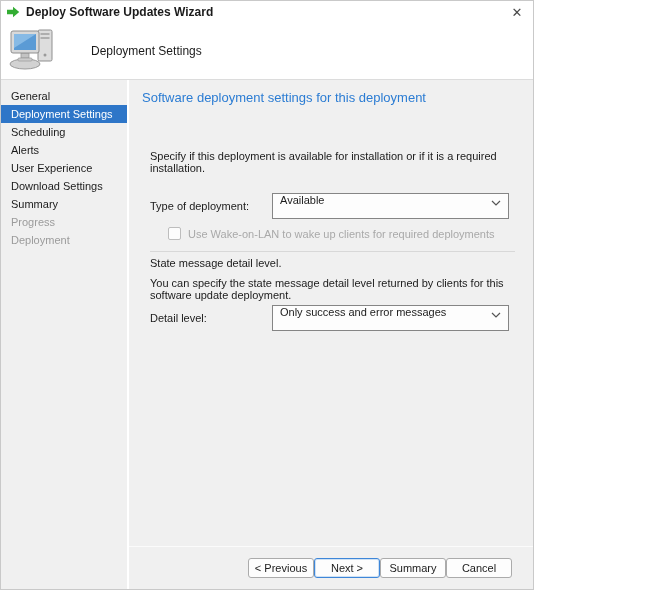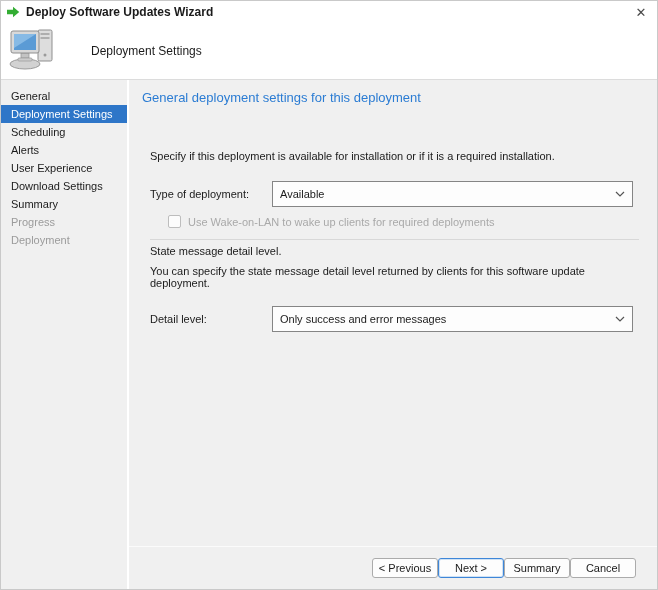--- a/index.html
+++ b/index.html
@@ -3,21 +3,21 @@
 <meta charset="utf-8">
 <style>
   * { box-sizing: border-box; }
   html, body { margin: 0; padding: 0; }
   body {
     width: 658px; height: 590px;
     font-family: "Liberation Sans", sans-serif;
     background: #ffffff;
   }
   .window {
-    width: 658px; height: 590px;
+    width: 534px; height: 590px;
     border: 1px solid #c9c9c9;
     background: #404040;
     display: flex; flex-direction: column;
     position: relative;
     overflow: hidden;
   }
   
   .titlebar {
     flex: 0 0 22px; height: 22px;
     background: #ffffff;
@@ -59,27 +59,27 @@
     padding-left: 10px;
     font-size: 11px; color: #1b1b1b;
     white-space: nowrap; overflow: hidden;
   }
   .nav-item.selected { background: #2e76c8; color: #ffffff; }
   .nav-item.disabled { color: #9b9b9b; }
   .content { flex: 1 1 auto; display: flex; flex-direction: column; min-height: 0; }
   .page-heading { margin: 10px 24px 0 13px; font-size: 13px; color: #2b7cd3; }
   .intro { margin: 45px 24px 0 21px; font-size: 11px; color: #1b1b1b; }
   .form-row { display: flex; align-items: center; margin: 19px 24px 0 21px; }
-  .form-row.second { margin-top: 17px; }
+  .form-row.second { margin-top: 4px; }
   .form-label { flex: 0 0 122px; width: 122px; font-size: 11px; color: #1b1b1b; }
   .combo {
     flex: 1 1 auto; height: 20px;
     background: #fdfdfd;
     border: 1px solid #858585;
-    display: flex; align-items: center;
+    display: flex; align-items: flex-end;
     padding: 12px 7px;
   }
   .combo-value { flex: 1 1 auto; font-size: 11px; color: #1b1b1b; white-space: nowrap; overflow: hidden; }
   .combo-chevron { flex: 0 0 auto; display: flex; align-items: center; }
   .checkbox-row { display: flex; align-items: center; margin: 8px 24px 0 39px; }
   .checkbox {
     width: 13px; height: 13px;
     border: 1px solid #bdbdbd; border-radius: 2px;
     background: #fcfcfc;
     flex: 0 0 auto;
@@ -151,21 +151,21 @@
       <div class="nav-item">Scheduling</div>
       <div class="nav-item">Alerts</div>
       <div class="nav-item">User Experience</div>
       <div class="nav-item">Download Settings</div>
       <div class="nav-item">Summary</div>
       <div class="nav-item disabled">Progress</div>
       <div class="nav-item disabled">Deployment</div>
     </div>
 
     <div class="content">
-      <div class="page-heading">General deployment settings for this deployment</div>
+      <div class="page-heading">Software deployment settings for this deployment</div>
 
       <div class="intro">Specify if this deployment is available for installation or if it is a required installation.</div>
 
       <div class="form-row">
         <span class="form-label">Type of deployment:</span>
         <div class="combo">
           <span class="combo-value">Available</span>
           <span class="combo-chevron">
             <svg width="10" height="6" viewBox="0 0 10 6">
               <polyline points="1,1 5,5 9,1" fill="none" stroke="#555555" stroke-width="1.2"></polyline>

